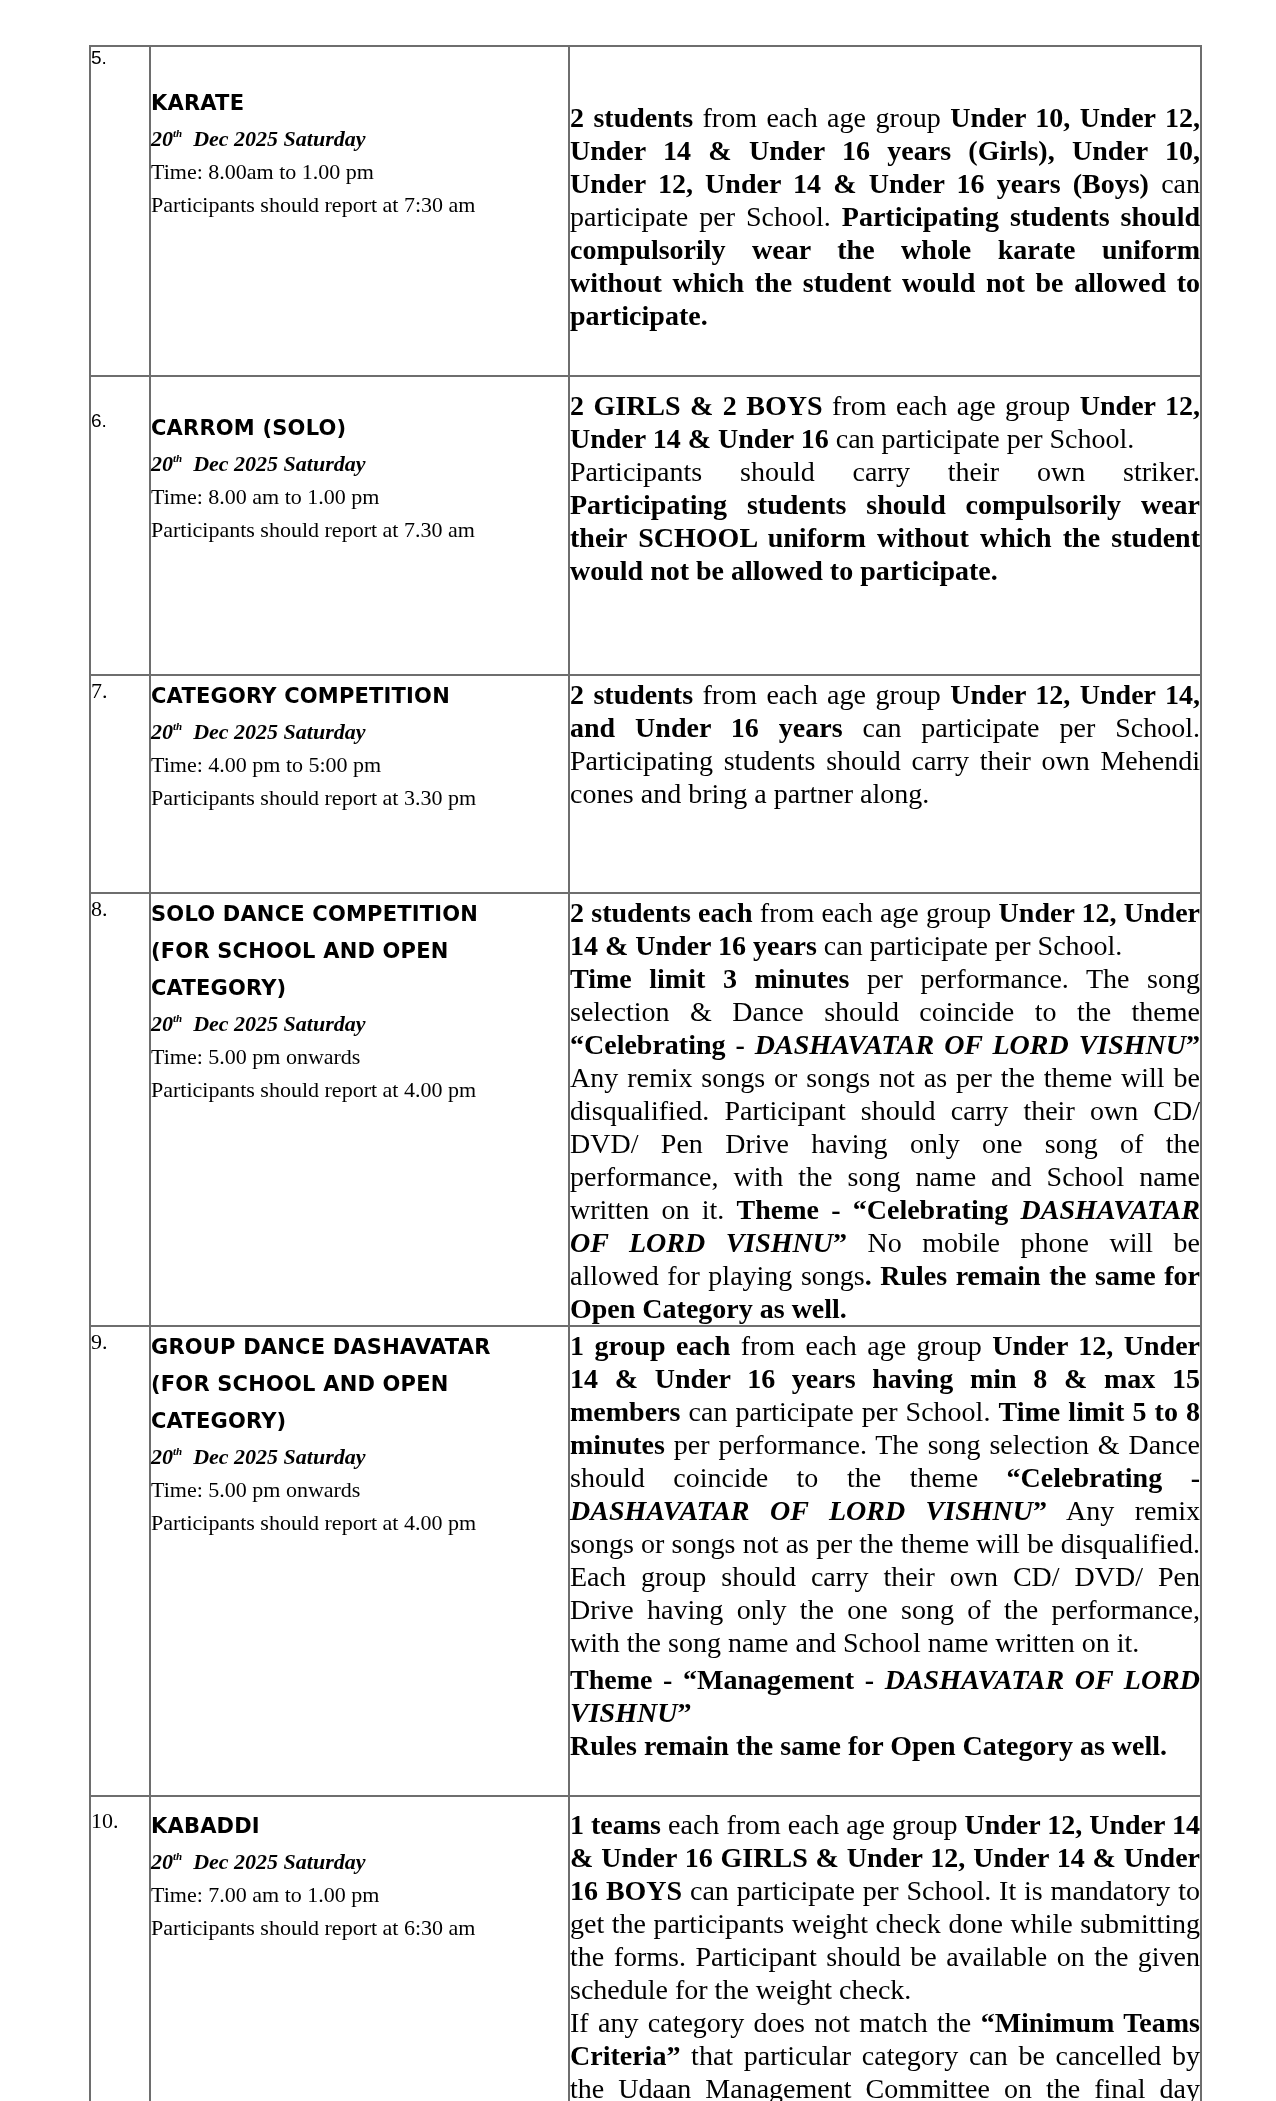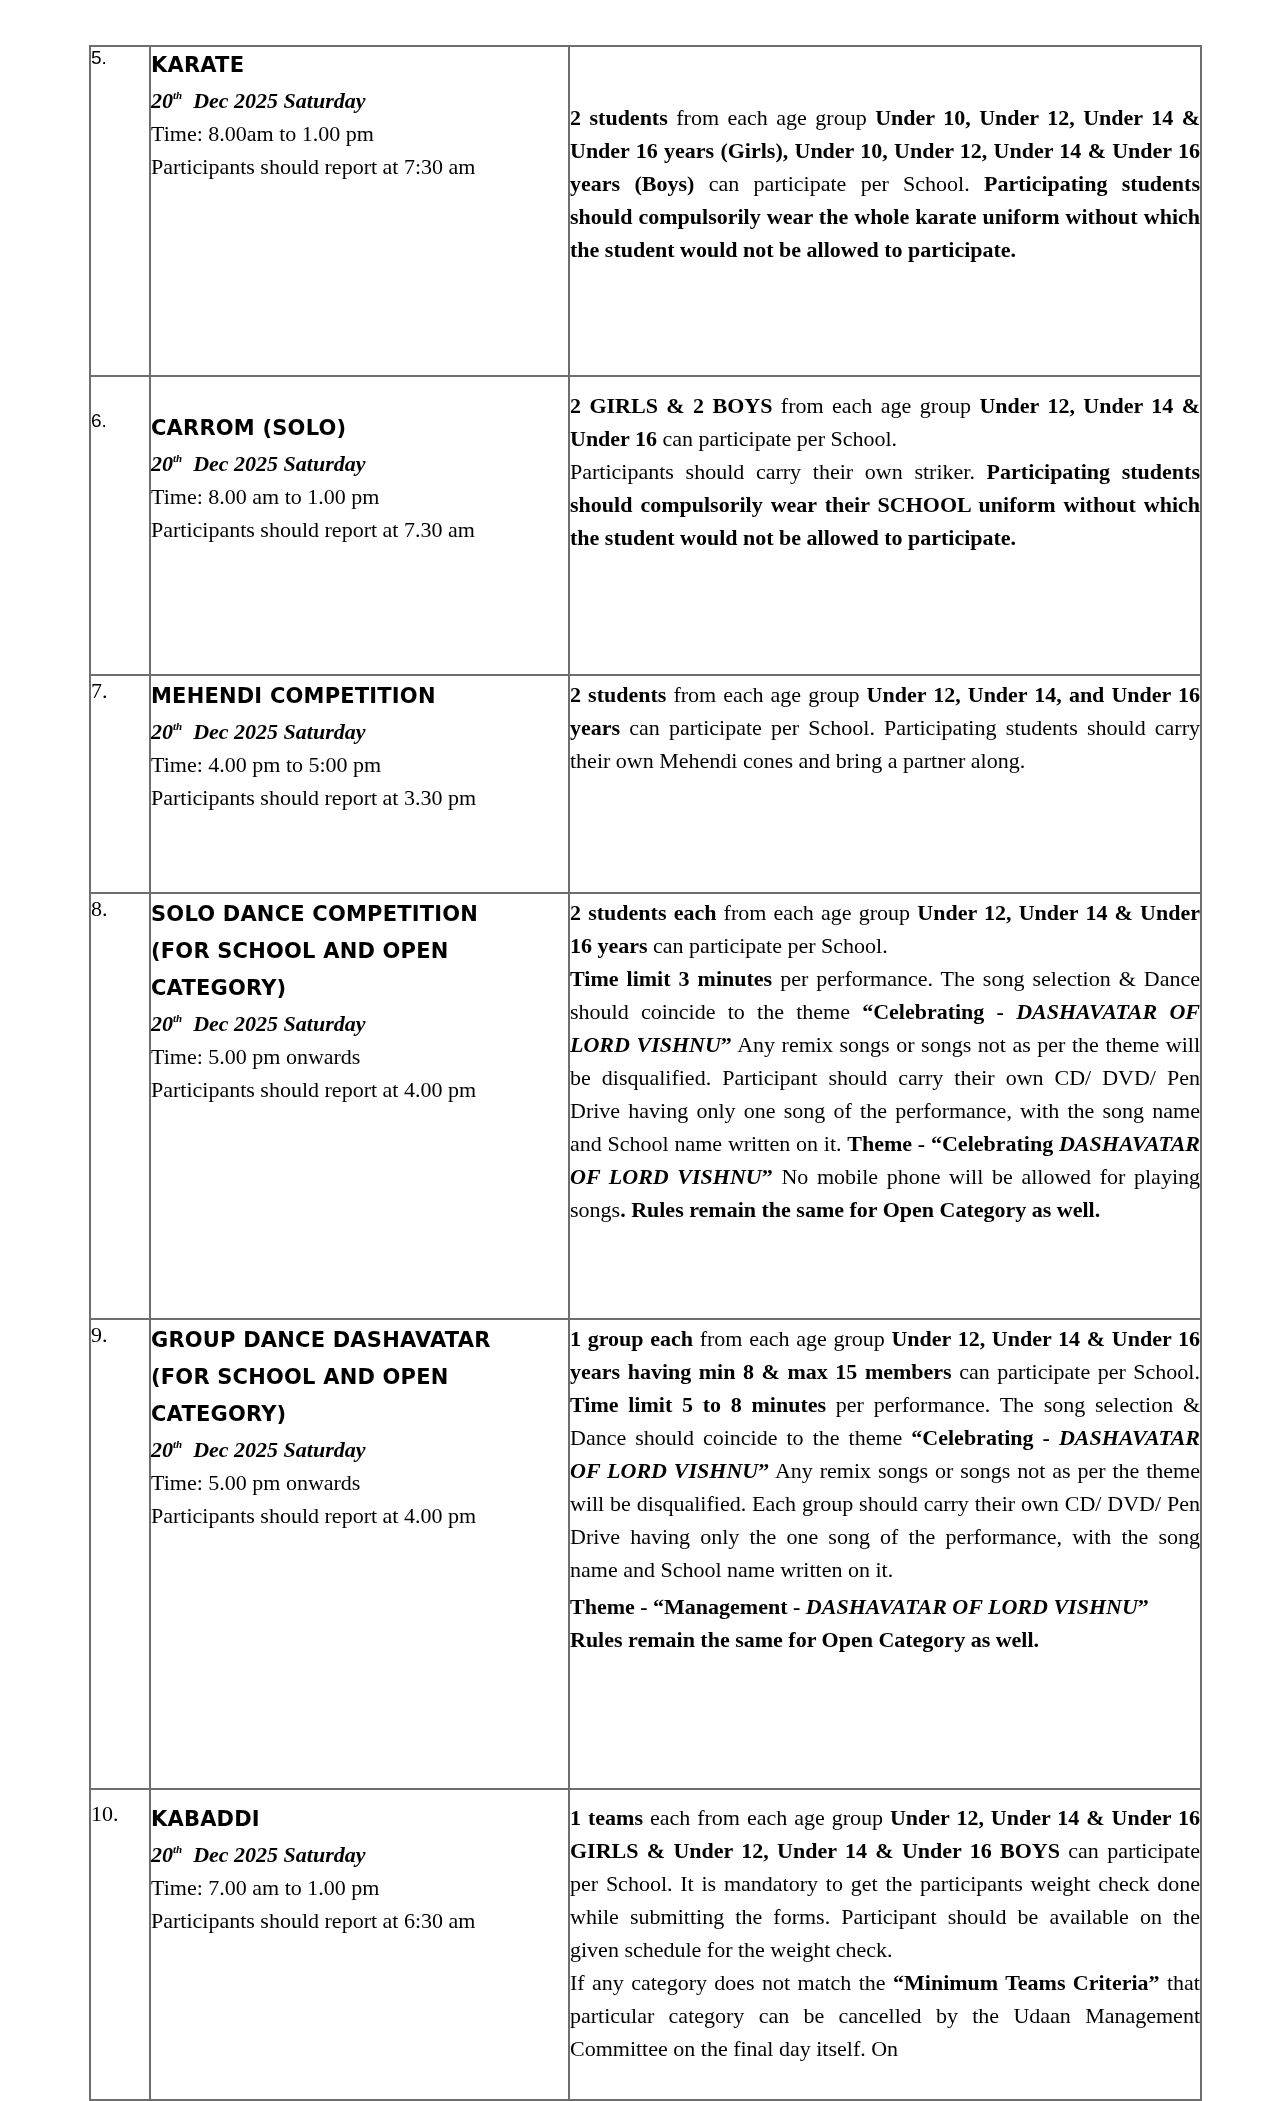--- a/index.html
+++ b/index.html
@@ -31,30 +31,30 @@
       font-family: "DejaVu Sans", sans-serif;
       font-weight: bold;
       font-size: 21px;
       letter-spacing: 0.2px;
       line-height: 37px;
     }
     .ev-date { font-weight: bold; font-style: italic; }
     .ev-date sup { font-size: 11px; vertical-align: 9px; line-height: 0; }
     .rules {
       padding: 38px 10px 10px 12px;
-      font-size: 22px;
+      font-size: 28px;
       line-height: 33px;
       text-align: justify;
     }
     .rules .p { display: block; }
     .b { font-weight: bold; }
     .bi { font-weight: bold; font-style: italic; }
     
     tr.r5 td { height: 274px; }
-    tr.r5 .event { }
+    tr.r5 .event { padding-top: 38px; }
     tr.r5 .rules { padding-top: 54px; }
     tr.r6 td { height: 264px; }
     tr.r6 .num { padding-top: 33px; }
     tr.r6 .event { padding-top: 33px; margin-left: 20px; }
     tr.r6 .rules { padding-top: 12px; }
     tr.r7 td { height: 214px; }
     tr.r7 .num, tr.r7 .event, tr.r7 .rules { padding-top: 2px; }
     tr.r8 td { height: 422px; }
     tr.r8 .num, tr.r8 .event, tr.r8 .rules { padding-top: 2px; }
     tr.r9 td { height: 466px; }
@@ -95,21 +95,21 @@
             <div>Participants should report at 7.30 am</div>
           </td>
         <td class="rules">
             <span class="p"><span class="b">2 GIRLS &amp; 2 BOYS</span><span> from each age group </span><span class="b">Under 12, Under 14 &amp; Under 16</span><span> can participate per School.</span></span>
             <span class="p"><span>Participants should carry their own striker. </span><span class="b">Participating students should compulsorily wear their SCHOOL uniform without which the student would not be allowed to participate.</span></span>
           </td>
       </tr>
       <tr class="r7">
         <td class="num serif">7.</td>
         <td class="event">
-            <div class="ev-title">MEHENDI COMPETITION</div>
+            <div class="ev-title">CATEGORY COMPETITION</div>
             <div class="ev-date"><span>20</span><sup>th</sup><span style="white-space: pre;">  Dec 2025 Saturday</span></div>
             <div>Time: 4.00 pm to 5:00 pm</div>
             <div>Participants should report at 3.30 pm</div>
           </td>
         <td class="rules">
             <span class="p"><span class="b">2 students</span><span> from each age group </span><span class="b">Under 12, Under 14, and Under 16 years</span><span> can participate per School. Participating students should carry their own Mehendi cones and bring a partner along.</span></span>
           </td>
       </tr>
       <tr class="r8">
         <td class="num serif">8.</td>

